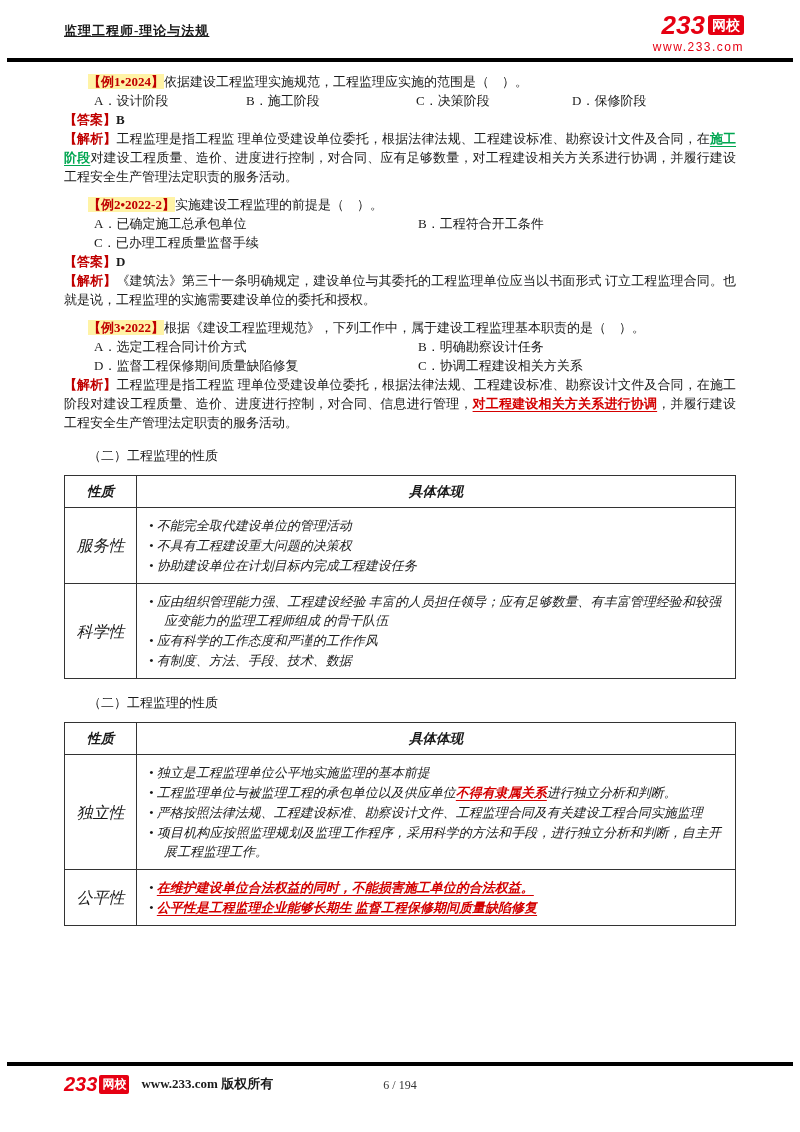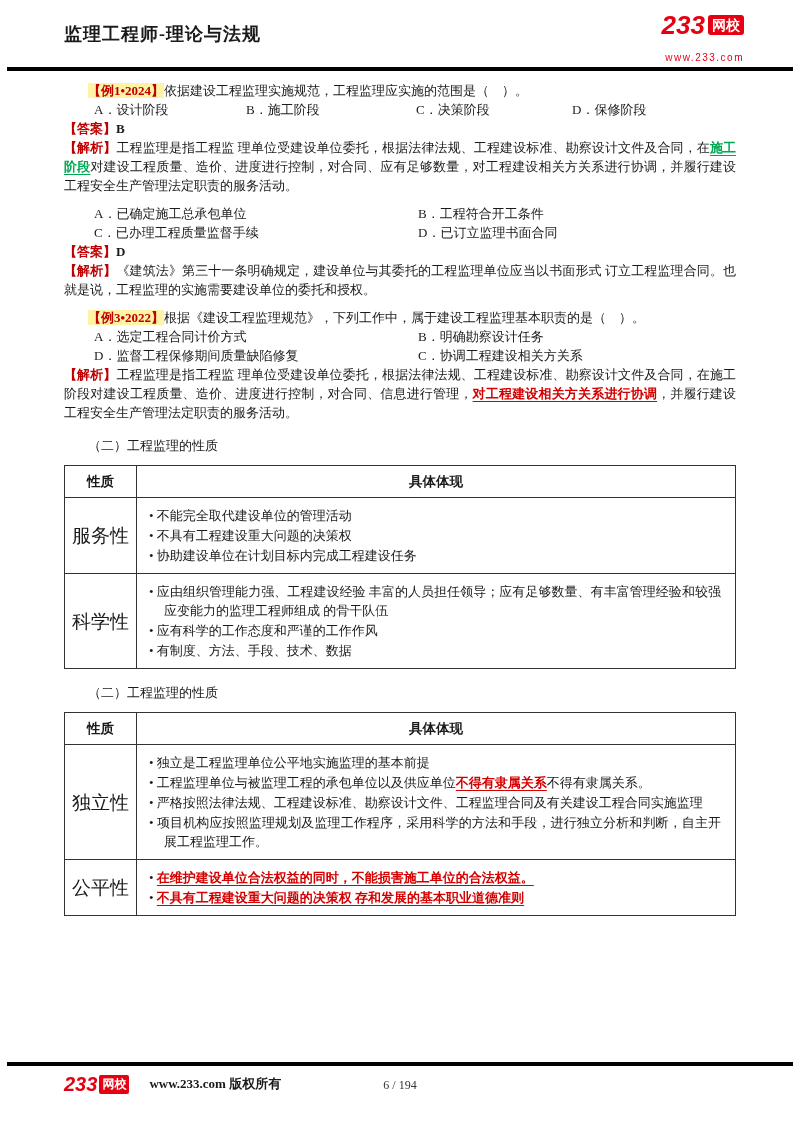--- a/index.html
+++ b/index.html
@@ -6,58 +6,58 @@
   html,body { background:#fff; }
   body {
     width:800px; height:1132px;
     font-family:"Liberation Serif","DejaVu Serif",serif;
     color:#1a1a1a;
   }
   .page { position:relative; width:800px; height:1132px; background:#fff; overflow:hidden; }
 
   
   .header { display:flex; justify-content:space-between; align-items:flex-start; padding:12px 56px 4px 64px; }
-  .header-title { font-size:18px; font-weight:bold; letter-spacing:1px; padding-top:10px; }
+  .header-title { font-size:13px; font-weight:bold; letter-spacing:1px; padding-top:10px;text-decoration:underline; }
   .brand { text-align:center; }
   .brand-row { display:flex; align-items:center; justify-content:flex-end; }
   .brand-233 { color:#e60012; font-size:26px; font-weight:bold; font-style:italic; font-family:"Liberation Sans","DejaVu Sans",sans-serif; line-height:1; }
   .brand-school { background:#e60012; color:#fff; font-size:14px; font-weight:bold; padding:2px 4px; border-radius:3px; margin-left:3px; font-family:"Liberation Sans","DejaVu Sans",sans-serif; line-height:1.2; }
-  .brand-url { color:#e60012; font-size:10px; letter-spacing:1.5px; margin-top:14px; text-align:right; font-family:"Liberation Sans","DejaVu Sans",sans-serif; }
+  .brand-url { color:#e60012; font-size:12px; letter-spacing:1.5px; margin-top:2px; text-align:right; font-family:"Liberation Sans","DejaVu Sans",sans-serif; }
   .rule { height:4px; background:#000; margin:0 7px; }
 
   
   main { padding:10px 64px 0 64px; font-size:13px; line-height:19px; text-align:justify; }
   .para { text-indent:1.85em; }
   .ex-label { color:#c00000; font-weight:bold; background:#fff3a6; }
   .red-label { color:#c00000; font-weight:bold; }
   .answer-val { font-weight:bold; }
   .green-u { color:#00a651; font-weight:bold; text-decoration:underline; text-underline-offset:3px; }
   .red-u { color:#d40000; font-weight:bold; text-decoration:underline; text-underline-offset:3px; }
   .example { margin-bottom:9px; }
   .opts4 { display:grid; grid-template-columns:152px 170px 156px auto; padding-left:30px; }
   .opts2 { display:grid; grid-template-columns:324px auto; padding-left:30px; }
 
   .section-heading { text-indent:1.85em; margin:14px 0 10px 0; }
 
   
-  table.nat { width:100%; border-collapse:collapse; margin-bottom:0; }
+  table.nat { width:100%; border-collapse:collapse; margin-bottom:0;font-style:italic; }
   table.nat th, table.nat td { border:1.5px solid #333; }
   table.nat th { font-size:13.5px; font-weight:bold; text-align:center; padding:6px 4px; }
-  td.t-name { width:72px; text-align:center; vertical-align:middle; font-size:19px; }
+  td.t-name { width:72px; text-align:center; vertical-align:middle; font-size:16px; }
   td.t-body { padding:7px 14px 7px 12px; vertical-align:middle; }
   .li { padding-left:1.15em; text-indent:-1.15em; margin:1px 0; text-align:justify; }
   .li::before { content:"• "; }
 
   
   .footer { position:absolute; left:0; right:0; top:1062px; }
   .footer-row { position:relative; padding:10px 64px 0 64px; height:36px; }
   .footer-brand { position:absolute; left:64px; top:8px; display:flex; align-items:center; }
   .footer-233 { color:#e60012; font-size:20px; font-weight:bold; font-style:italic; font-family:"Liberation Sans","DejaVu Sans",sans-serif; line-height:1; }
   .footer-school { background:#e60012; color:#fff; font-size:12px; font-weight:bold; padding:1px 3px; border-radius:2px; margin-left:2px; font-family:"Liberation Sans","DejaVu Sans",sans-serif; }
-  .footer-copy { font-size:13px; font-weight:bold; margin-left:20px; }
+  .footer-copy { font-size:13px; font-weight:bold; margin-left:12px; }
   .footer-page { position:absolute; left:0; right:0; top:12px; text-align:center; font-size:12px; color:#333; }
 </style>
 </head>
 <body>
 
 <div class="page">
 
   <div class="header">
     <div class="header-title">监理工程师-理论与法规</div>
     <div class="brand">
@@ -78,25 +78,25 @@
         <span>A．设计阶段</span>
         <span>B．施工阶段</span>
         <span>C．决策阶段</span>
         <span>D．保修阶段</span>
       </div>
       <p><span class="red-label">【答案】</span><span class="answer-val">B</span></p>
       <p><span class="red-label">【解析】</span><span>工程监理是指工程监 理单位受建设单位委托，根据法律法规、工程建设标准、勘察设计文件及合同，在</span><span class="green-u">施工阶段</span><span>对建设工程质量、造价、进度进行控制，对合同、应有足够数量，对工程建设相关方关系进行协调，并履行建设工程安全生产管理法定职责的服务活动。</span></p>
     </div>
 
     <div class="example">
+      <p class="para"><span class="ex-label">【例2•2022-2】</span><span>实施建设工程监理的前提是（　）。</span></p>
       <div class="opts2">
         <span>A．已确定施工总承包单位</span>
         <span>B．工程符合开工条件</span>
         <span>C．已办理工程质量监督手续</span>
-        <span>D．已订立监理书面合同</span>
       </div>
       <p><span class="red-label">【答案】</span><span class="answer-val">D</span></p>
       <p><span class="red-label">【解析】</span><span>《建筑法》第三十一条明确规定，建设单位与其委托的工程监理单位应当以书面形式 订立工程监理合同。也就是说，工程监理的实施需要建设单位的委托和授权。</span></p>
     </div>
 
     <div class="example">
       <p class="para"><span class="ex-label">【例3•2022】</span><span>根据《建设工程监理规范》，下列工作中，属于建设工程监理基本职责的是（　）。</span></p>
       <div class="opts2">
         <span>A．选定工程合同计价方式</span>
         <span>B．明确勘察设计任务</span>
@@ -138,30 +138,30 @@
     <table class="nat">
       <tbody>
           <tr>
         <th style="width:72px;">性质</th>
         <th>具体体现</th>
       </tr>
       <tr>
         <td class="t-name">独立性</td>
         <td class="t-body">
           <div class="li">独立是工程监理单位公平地实施监理的基本前提</div>
-          <div class="li"><span>工程监理单位与被监理工程的承包单位以及供应单位</span><span class="red-u">不得有隶属关系</span><span>不得有隶属关系。</span></div>
+          <div class="li"><span>工程监理单位与被监理工程的承包单位以及供应单位</span><span class="red-u">不得有隶属关系</span><span>进行独立分析和判断。</span></div>
           <div class="li">严格按照法律法规、工程建设标准、勘察设计文件、工程监理合同及有关建设工程合同实施监理</div>
           <div class="li">项目机构应按照监理规划及监理工作程序，采用科学的方法和手段，进行独立分析和判断，自主开展工程监理工作。</div>
         </td>
       </tr>
       <tr>
         <td class="t-name">公平性</td>
         <td class="t-body">
           <div class="li"><span class="red-u">在维护建设单位合法权益的同时，不能损害施工单位的合法权益。</span></div>
-          <div class="li"><span class="red-u">不具有工程建设重大问题的决策权 存和发展的基本职业道德准则</span></div>
+          <div class="li"><span class="red-u">公平性是工程监理企业能够长期生 监督工程保修期间质量缺陷修复</span></div>
         </td>
       </tr>
     </tbody>
       </table>
 
   </main>
 
   <div class="footer">
     <div class="rule"></div>
     <div class="footer-row">

